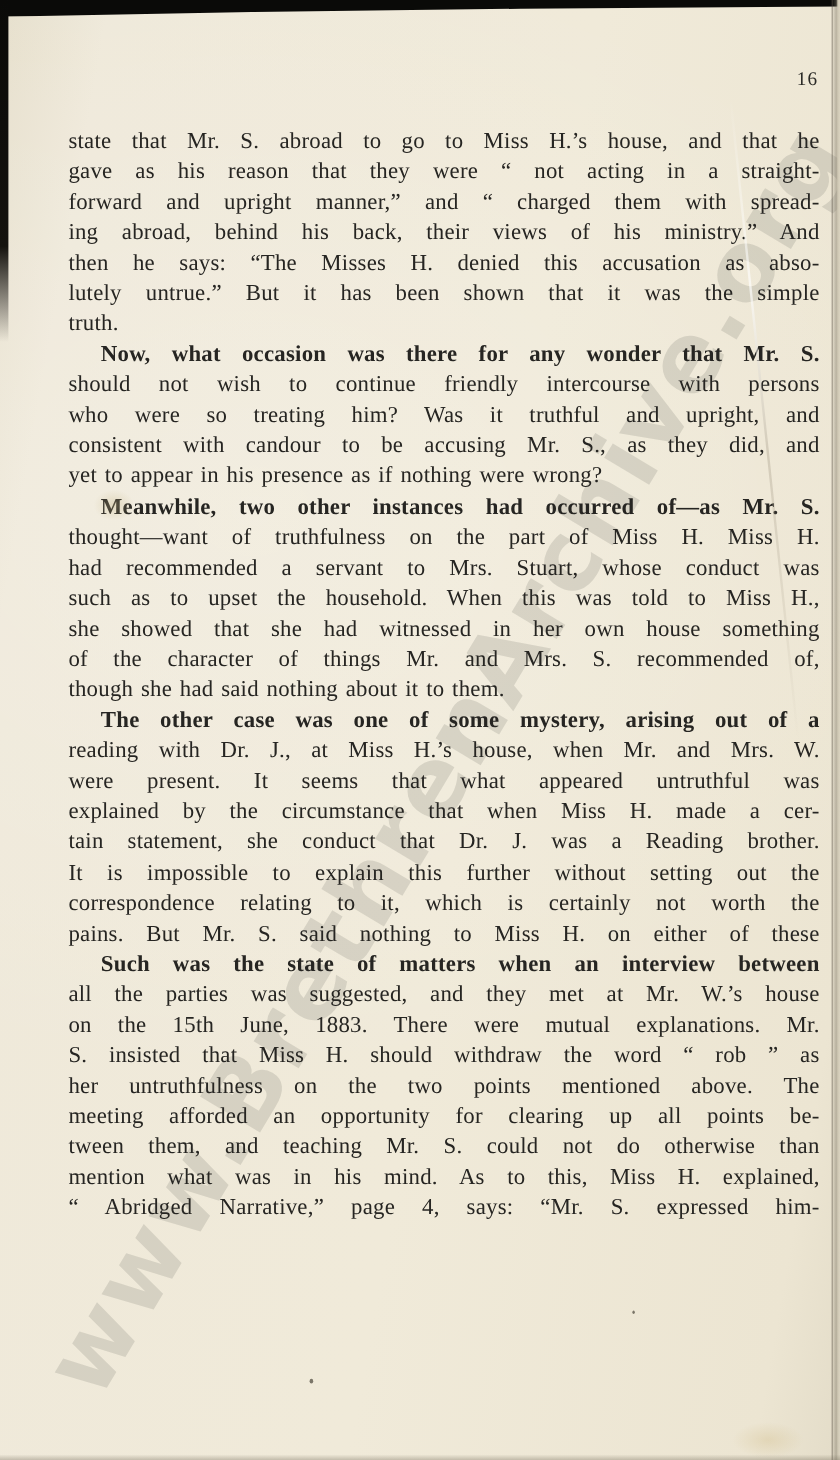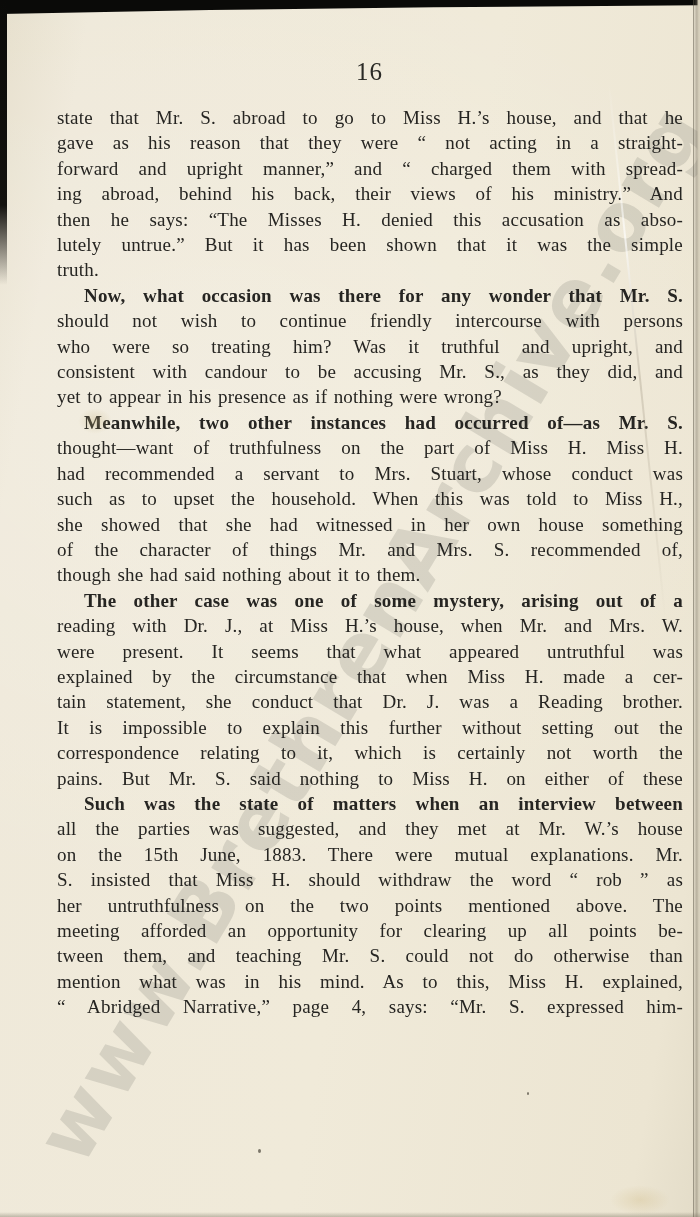--- a/index.html
+++ b/index.html
@@ -73,22 +73,22 @@
     white-space: nowrap;
     color: rgba(125,122,115,0.22);
     user-select: none;
     pointer-events: none;
   }
 
   
   .page-number {
     position: absolute;
     left: 57px; top: 58px; width: 625px;
-    text-align: center;
-    font-size: 25px;
+    text-align: right;
+    font-size: 16px;
     letter-spacing: 1px;
     color: #2a2a26;
   }
   .text-block {
     position: absolute;
     left: 57px; top: 105px; width: 626px;
     font-size: 19px;
     line-height: 25.4px;
     color: #262522;
     letter-spacing: 0.2px;

